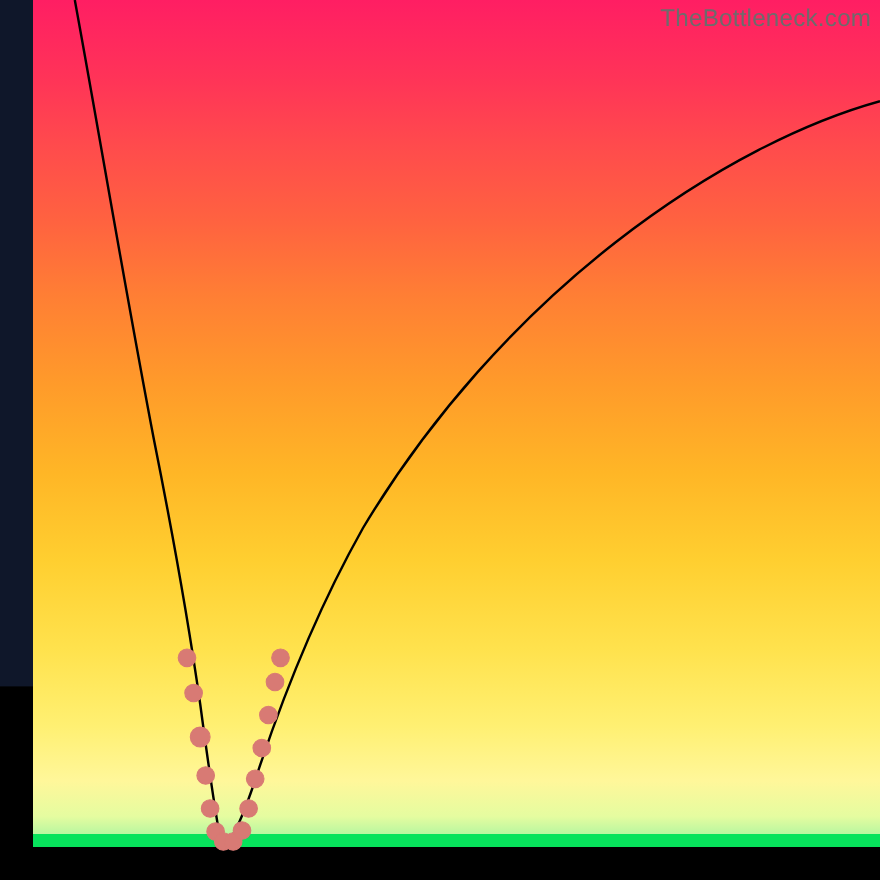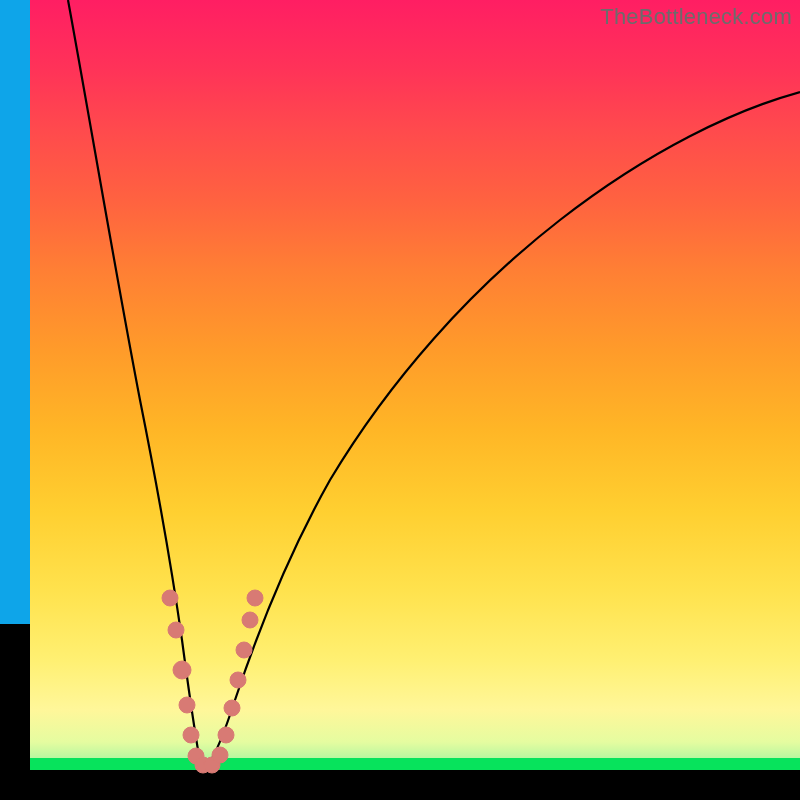--- a/index.html
+++ b/index.html
@@ -8,21 +8,21 @@
     width: 800px;
     height: 800px;
     overflow: hidden;
     background: #000;
     font-family: Arial, Helvetica, sans-serif;
   }
   .frame {
     position: relative;
     width: 800px;
     height: 624px;
-    background: #0ea5e9;
+    background: #0f172a;
   }
   .plot {
     position: absolute;
     left: 30px;
     top: 0;
     width: 770px;
     height: 770px;
     
     background:
       linear-gradient(to top,

